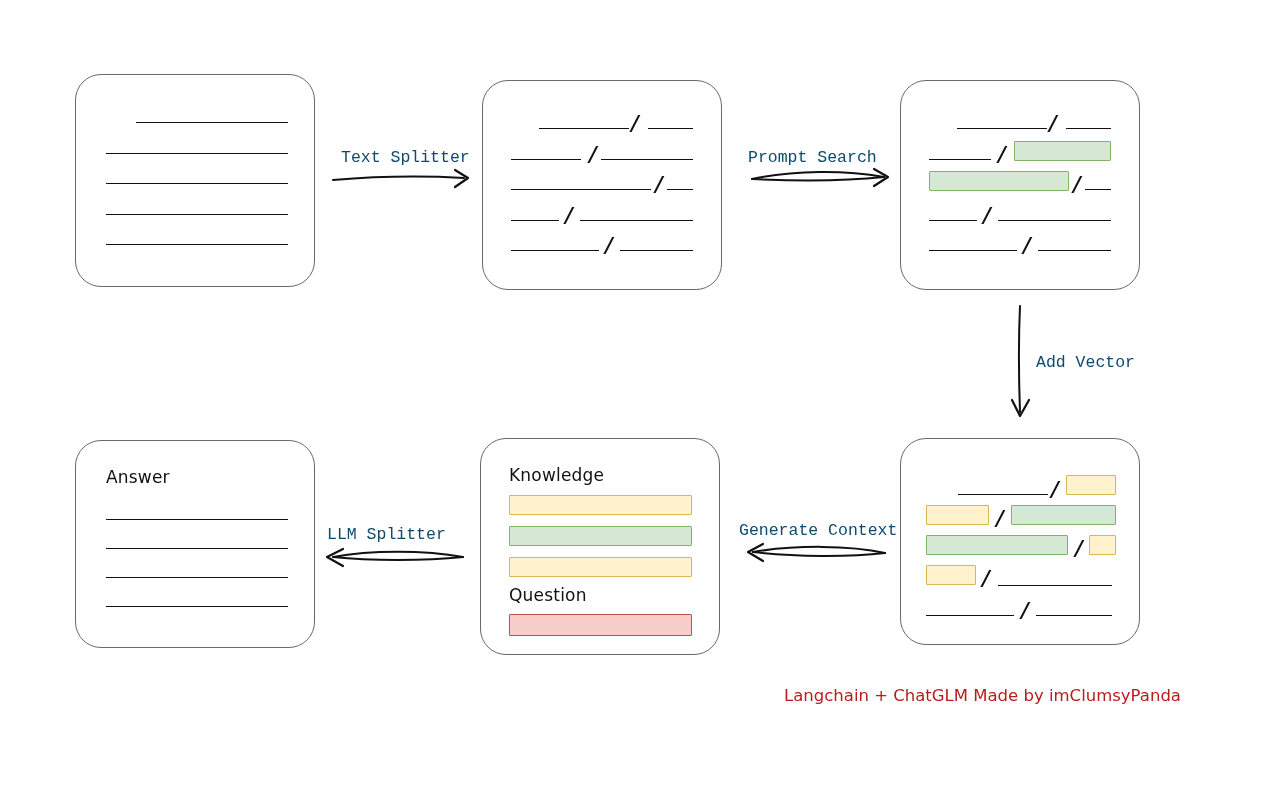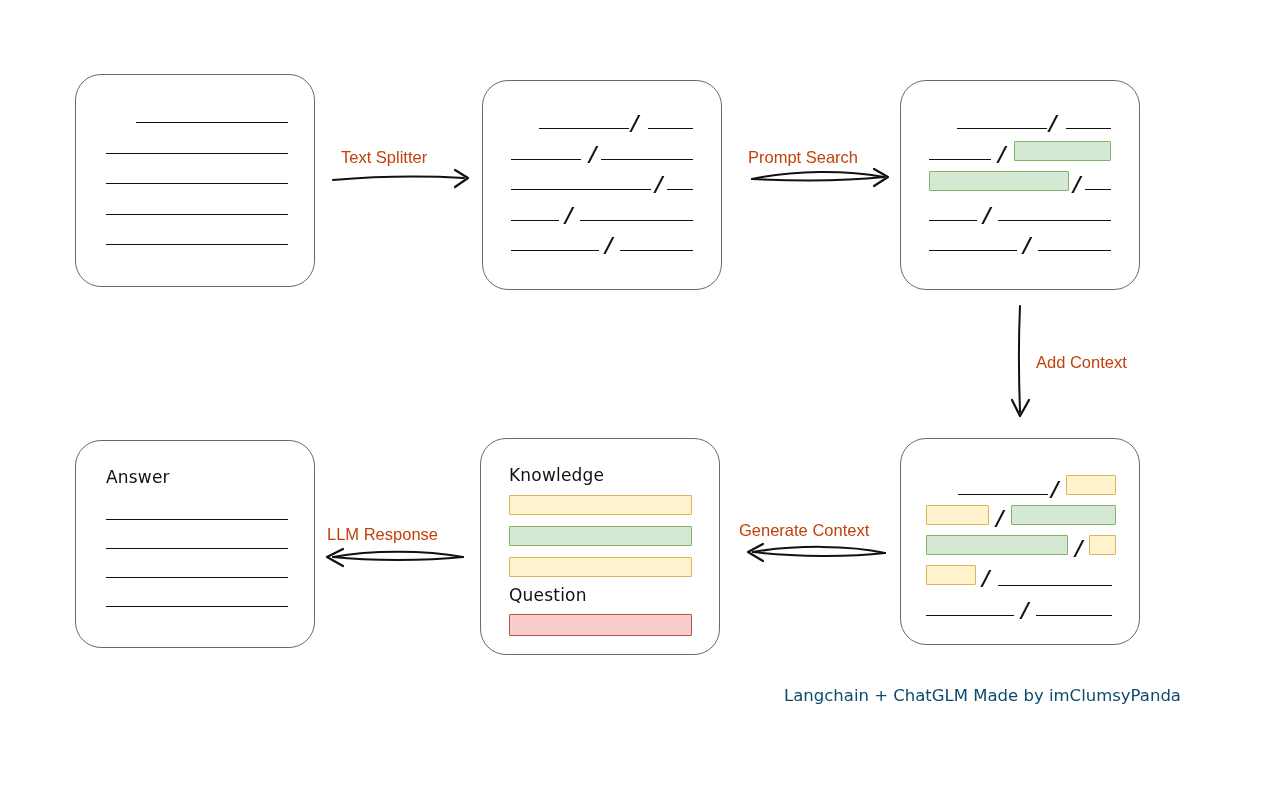--- a/index.html
+++ b/index.html
@@ -22,25 +22,25 @@
   .slash{
     position:absolute;font-size:21px;line-height:1;color:#111;
     font-family:"DejaVu Serif", serif;font-style:italic;font-weight:600;
   }
   .chip{position:absolute;box-sizing:border-box;border-width:1.5px;border-style:solid;height:20px;border-radius:1px;}
   .chip.green{background:#d5e8d4;border-color:#82b366;}
   .chip.yellow{background:#fff2cc;border-color:#d6b656;}
   .chip.red{background:#f8cecc;border-color:#b85450;}
 
   .edgelabel{
-    position:absolute;font-size:16.5px;color:#c2410c;white-space:nowrap;
-    font-family:Liberation Sans, sans-serif;
+    position:absolute;font-size:16.5px;color:#0c4a6e;white-space:nowrap;
+    font-family:Liberation Mono, monospace;
   }
   .caption{
-    position:absolute;font-size:16.5px;color:#0c4a6e;white-space:nowrap;
+    position:absolute;font-size:16.5px;color:#b91c1c;white-space:nowrap;
     font-family:"DejaVu Sans", sans-serif;
   }
   svg.arrows{position:absolute;left:0;top:0;width:1262px;height:792px;pointer-events:none;}
 </style>
 </head>
 <body>
 
 <div id="stage">
 
   <div class="box" style="left:75px;top:74px;width:240px;height:213px;">
@@ -163,19 +163,19 @@
 
     <g>
       <path d="M463,557 C425,550 370,550 333,557" fill="none" stroke="#111" stroke-width="2" stroke-linecap="round"></path>
       <path d="M463,557 C425,561 370,561 333,557" fill="none" stroke="#111" stroke-width="2" stroke-linecap="round"></path>
       <path d="M343,549 L327,557 L343,566" fill="none" stroke="#111" stroke-width="2.2" stroke-linejoin="round" stroke-linecap="round"></path>
     </g>
   </svg>
 
   <div class="edgelabel" style="left:341px;top:148px;">Text Splitter</div>
   <div class="edgelabel" style="left:748px;top:148px;">Prompt Search</div>
-  <div class="edgelabel" style="left:1036px;top:353px;">Add Context</div>
+  <div class="edgelabel" style="left:1036px;top:353px;">Add Vector</div>
   <div class="edgelabel" style="left:739px;top:521px;">Generate Context</div>
-  <div class="edgelabel" style="left:327px;top:525px;">LLM Response</div>
+  <div class="edgelabel" style="left:327px;top:525px;">LLM Splitter</div>
 
   <div class="caption" style="left:784px;top:686px;">Langchain + ChatGLM Made by imClumsyPanda</div>
 
 </div>
 
 </body></html>

